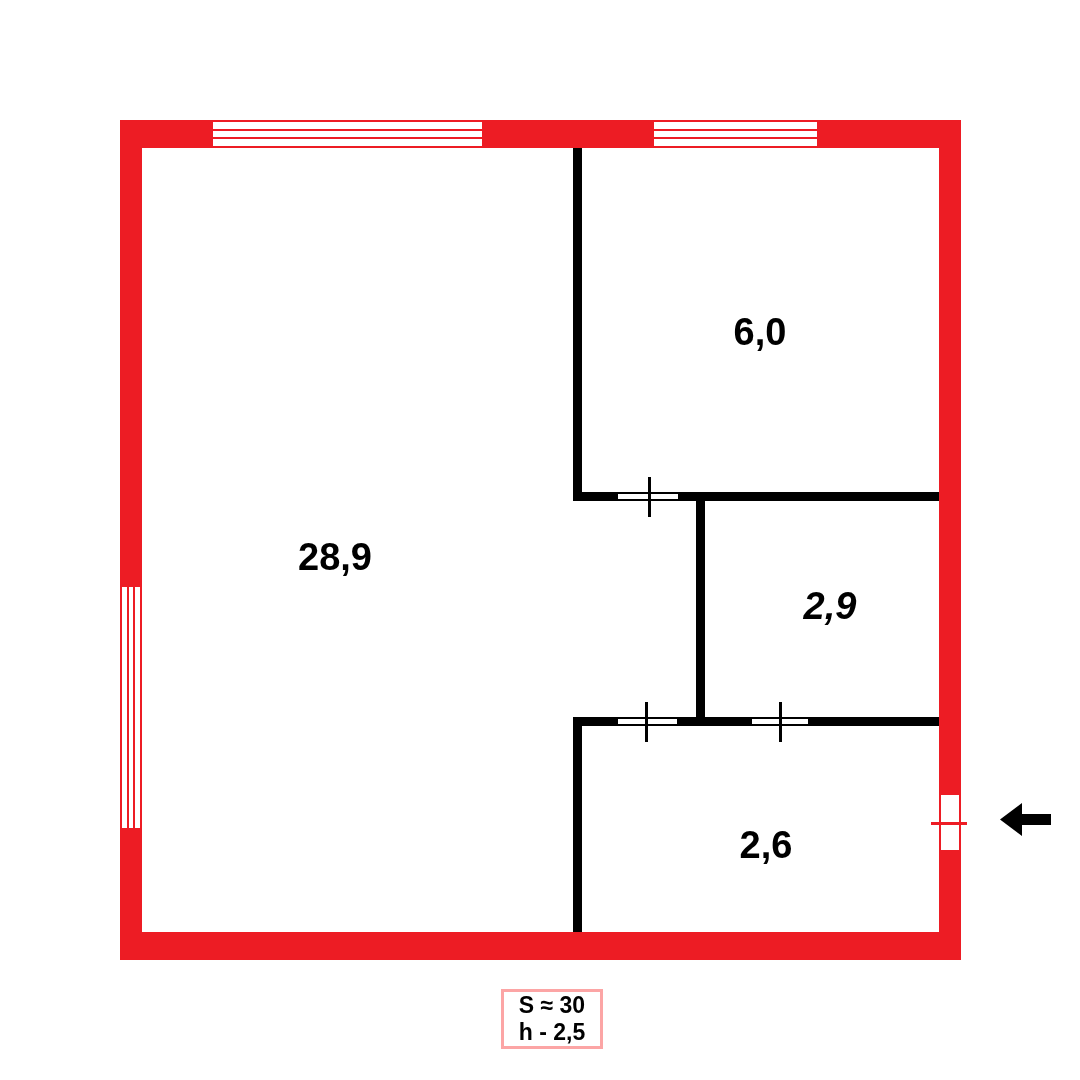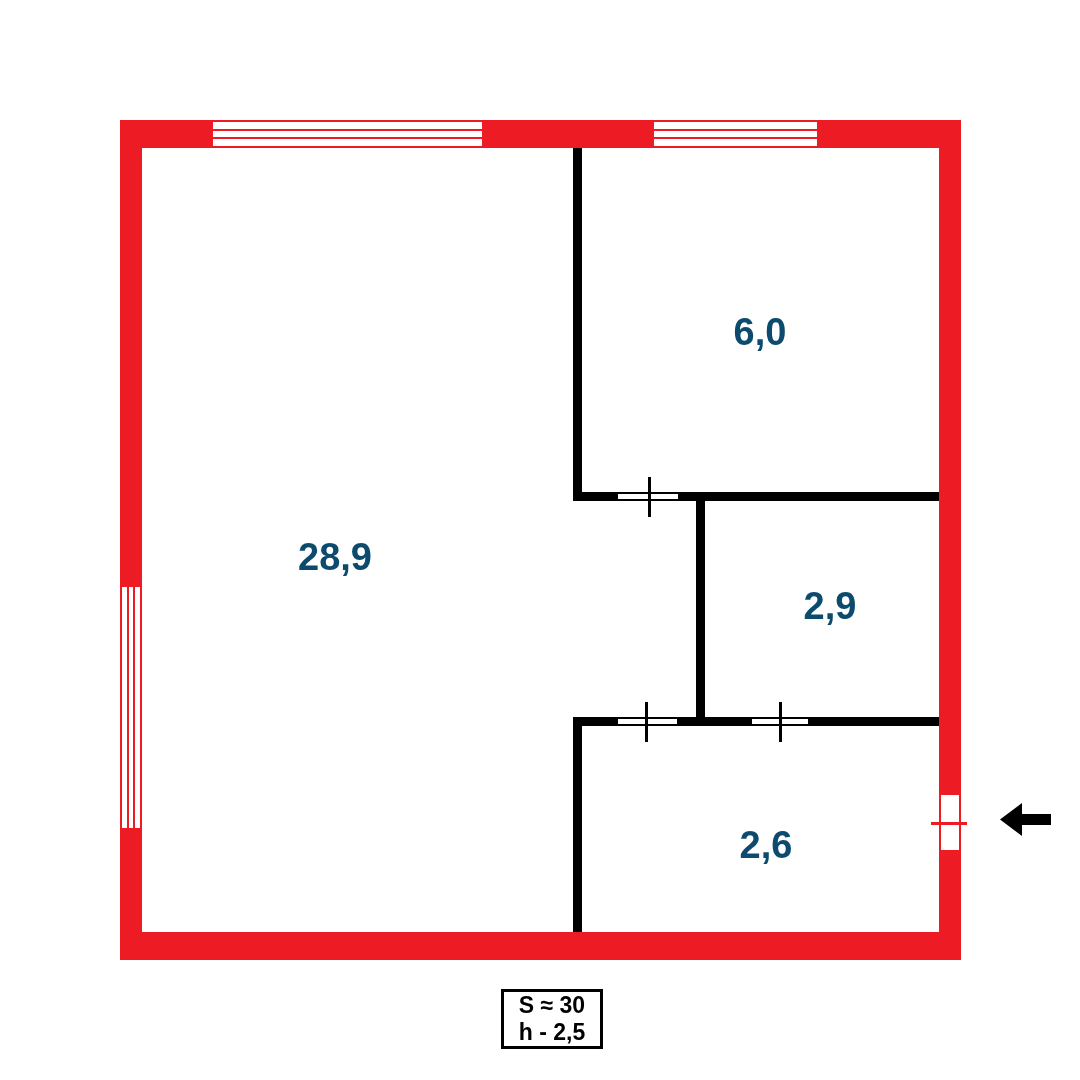--- a/index.html
+++ b/index.html
@@ -62,40 +62,40 @@
     height: 3px;
     background: #ED1C24;
   }
 
   
   .room-label {
     position: absolute;
     transform: translate(-50%, -50%);
     font-size: 38px;
     font-weight: 700;
-    color: #0c4a6e;
+    color: #000000;
     white-space: nowrap;
   }
   .watermark {
     position: absolute;
     transform: translate(-50%, -50%);
     font-size: 86px;
     font-weight: 700;
     letter-spacing: -2px;
     color: #F4F4F4;
     white-space: nowrap;
     user-select: none;
   }
   .info-box {
     position: absolute;
     left: 501px;
     top: 989px;
     width: 102px;
     height: 60px;
-    border: 3px solid #000000;
+    border: 3px solid #fca5a5;
     box-sizing: border-box;
     display: flex;
     flex-direction: column;
     justify-content: center;
     align-items: center;
   }
   .info-line {
     font-size: 23px;
     font-weight: 700;
     line-height: 27px;
@@ -160,21 +160,21 @@
 
   <div class="entry-door" style="left:939px; top:793px; width:22px; height:59px;"></div>
   <div class="entry-tick" style="left:931px; top:822px; width:36px;"></div>
 
   <svg class="arrow-svg" style="left:1000px; top:801px;" width="51" height="37" viewBox="0 0 51 37">
     <path d="M0,18.5 L22,2 L22,13 L51,13 L51,24 L22,24 L22,35 Z" fill="#000000"></path>
   </svg>
 
   <div class="room-label" style="left:335px; top:557px;">28,9</div>
   <div class="room-label" style="left:760px; top:332px;">6,0</div>
-  <div class="room-label" style="left:830px; top:606px;">2,9</div>
+  <div class="room-label" style="left:830px; top:606px;font-style:italic;">2,9</div>
   <div class="room-label" style="left:766px; top:845px;text-align:right;">2,6</div>
 
   <div class="info-box">
     <div class="info-line">S ≈ 30</div>
     <div class="info-line">h - 2,5</div>
   </div>
 
 </div>
 
 </body></html>

